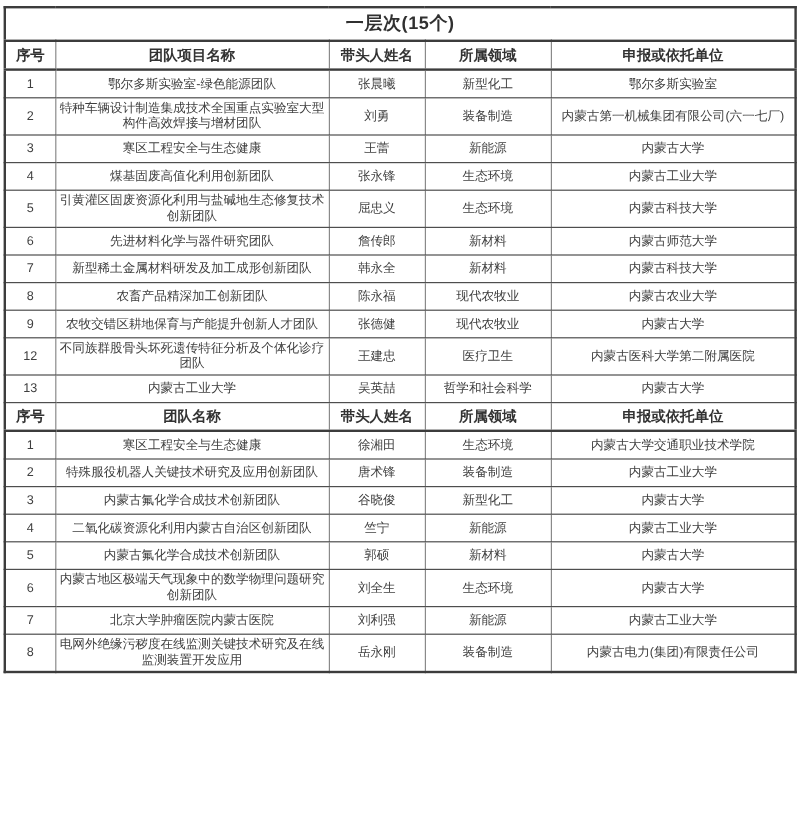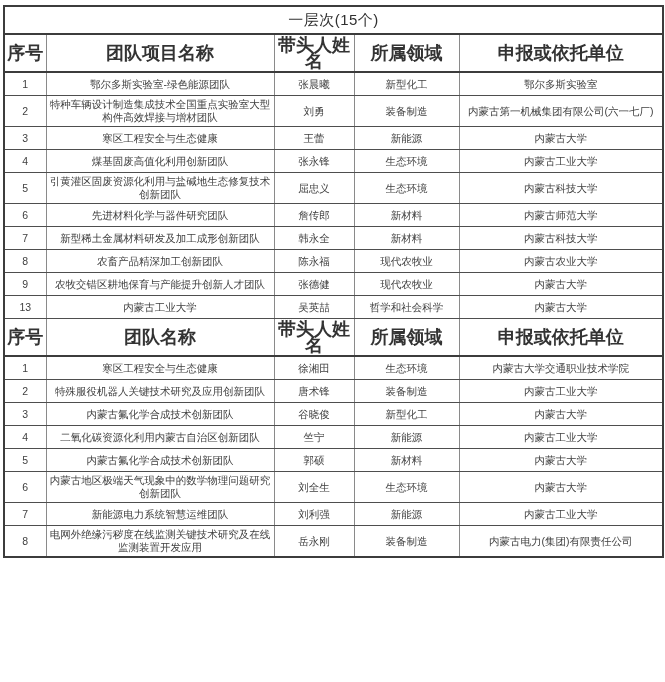--- a/index.html
+++ b/index.html
@@ -37,30 +37,30 @@
     text-align: center;
     vertical-align: middle;
     padding: 2px 2px;
     font-size: 10.5px;
     line-height: 13px;
     height: 18px;
     word-break: break-all;
   }
   .section-title-row td {
     font-size: 15px;
-    font-weight: normal;
+    font-weight: bold;
     color: #303030;
     height: 22px;
     line-height: 20px;
     border-bottom: 2px solid #3c3c3c;
     letter-spacing: 0.5px;
     text-align: center;
   }
   .header-row th {
-    font-size: 18px;
+    font-size: 12px;
     font-weight: bold;
     color: #333333;
     height: 18px;
     line-height: 16px;
     border-bottom: 2px solid #3c3c3c;
     padding: 2px 1px;
   }
   .data-row td {
     background: #ffffff;
   }
@@ -145,20 +145,27 @@
           <td>内蒙古农业大学</td>
         </tr>
         <tr class="data-row">
           <td>9</td>
           <td>农牧交错区耕地保育与产能提升创新人才团队</td>
           <td>张德健</td>
           <td>现代农牧业</td>
           <td>内蒙古大学</td>
         </tr>
         <tr class="data-row">
+          <td>12</td>
+          <td>不同族群股骨头坏死遗传特征分析及个体化诊疗团队</td>
+          <td>王建忠</td>
+          <td>医疗卫生</td>
+          <td>内蒙古医科大学第二附属医院</td>
+        </tr>
+        <tr class="data-row">
           <td>13</td>
           <td>内蒙古工业大学</td>
           <td>吴英喆</td>
           <td>哲学和社会科学</td>
           <td>内蒙古大学</td>
         </tr>
         <tr class="header-row">
           <th>序号</th>
           <th>团队名称</th>
           <th>带头人姓名</th>
@@ -202,21 +209,21 @@
         </tr>
         <tr class="data-row">
           <td>6</td>
           <td>内蒙古地区极端天气现象中的数学物理问题研究创新团队</td>
           <td>刘全生</td>
           <td>生态环境</td>
           <td>内蒙古大学</td>
         </tr>
         <tr class="data-row">
           <td>7</td>
-          <td>新能源电力系统智慧运维团队</td>
+          <td>北京大学肿瘤医院内蒙古医院</td>
           <td>刘利强</td>
           <td>新能源</td>
           <td>内蒙古工业大学</td>
         </tr>
         <tr class="data-row">
           <td>8</td>
           <td>电网外绝缘污秽度在线监测关键技术研究及在线监测装置开发应用</td>
           <td>岳永刚</td>
           <td>装备制造</td>
           <td>内蒙古电力(集团)有限责任公司</td>

